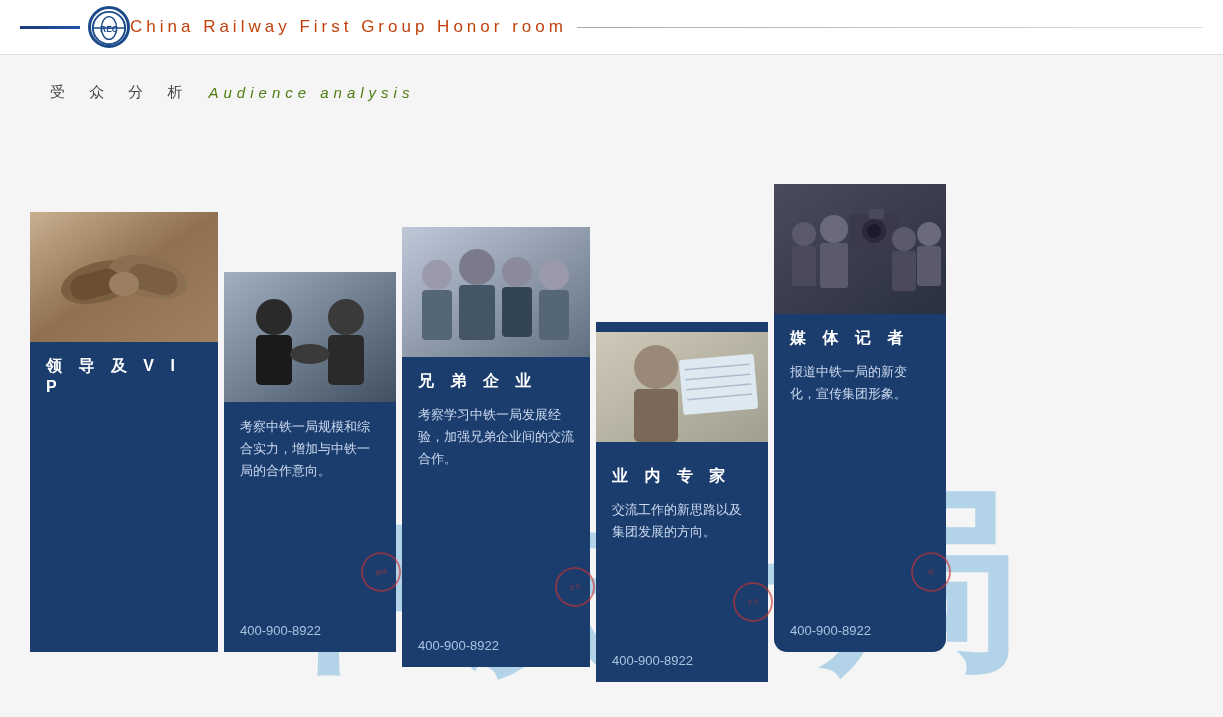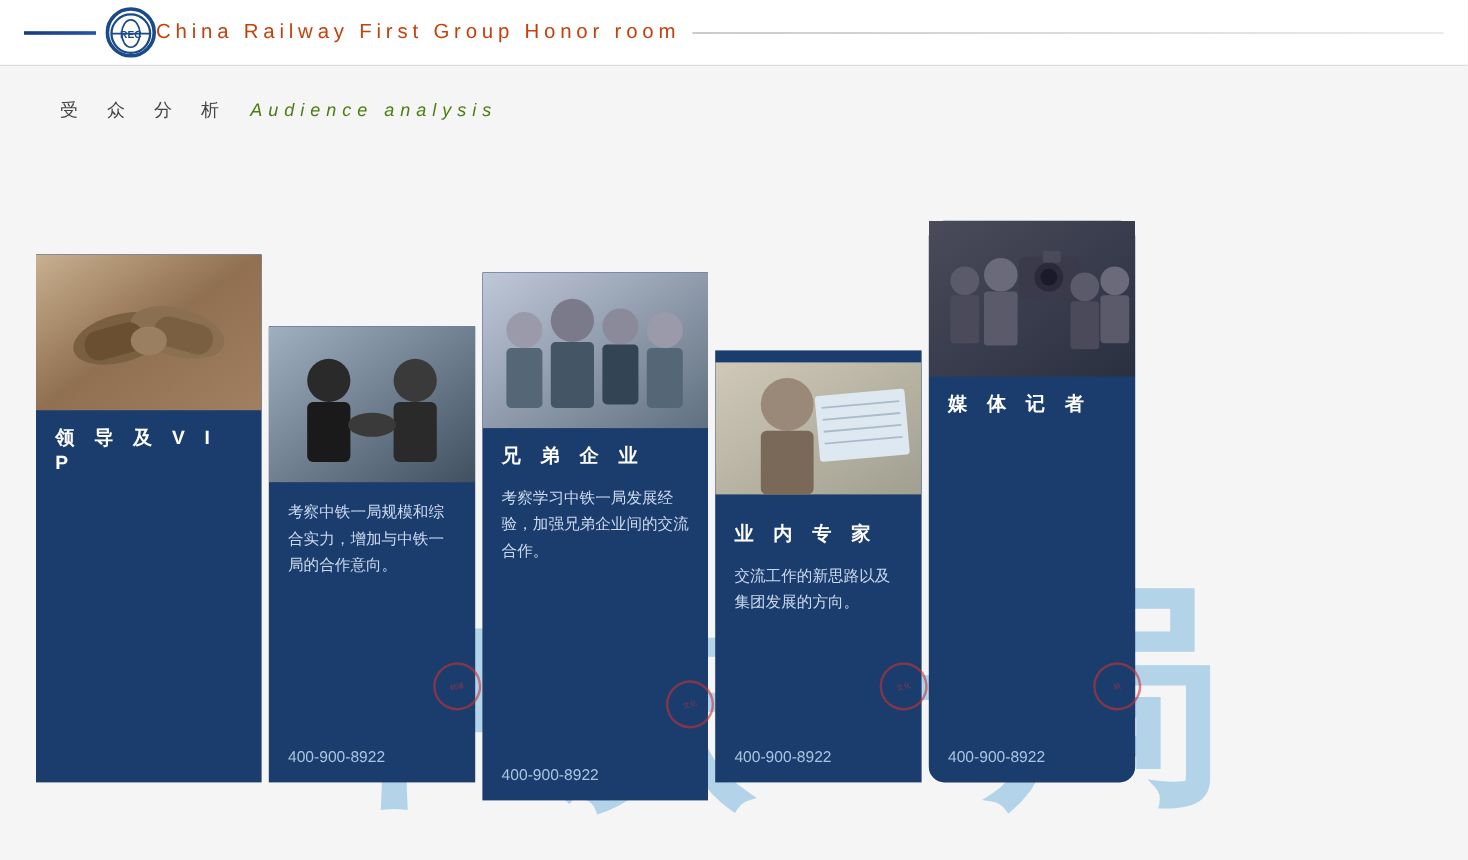--- a/index.html
+++ b/index.html
@@ -141,21 +141,20 @@
     .card-3 {
       width: 188px;
       height: 440px;
       align-self: flex-end;
       margin-bottom: 15px;
     }
     .card-4 {
       width: 172px;
       height: 360px;
       align-self: flex-end;
-      margin-bottom: 30px;
     }
     .card-5 {
       width: 172px;
       height: 468px;
       align-self: flex-end;
       margin-bottom: 30px;
       border-radius: 13px;
     }
 
     .card-image {
@@ -375,19 +374,20 @@
           <circle cx="100" cy="47" r="7" fill="#1a1a2a"></circle>
           <rect x="95" y="25" width="15" height="10" rx="2" fill="#4a4a5a"></rect>
           <circle cx="130" cy="55" r="12" fill="#5a5a6a"></circle>
           <rect x="118" y="67" width="24" height="40" rx="3" fill="#4a4a5a"></rect>
           <circle cx="155" cy="50" r="12" fill="#6a6a7a"></circle>
           <rect x="143" y="62" width="24" height="40" rx="3" fill="#5a5a6a"></rect>
         </svg>
       </div>
       <div class="card-body">
         <div class="card-title">媒 体 记 者</div>
+        <div class="card-desc">报道中铁一局的新变化，宣传集团形象。</div>
         <div class="card-phone">400-900-8922</div>
       </div>
       <div class="seal">精</div>
     </div>
 
   </div>
 </div>
 
 </body></html>

